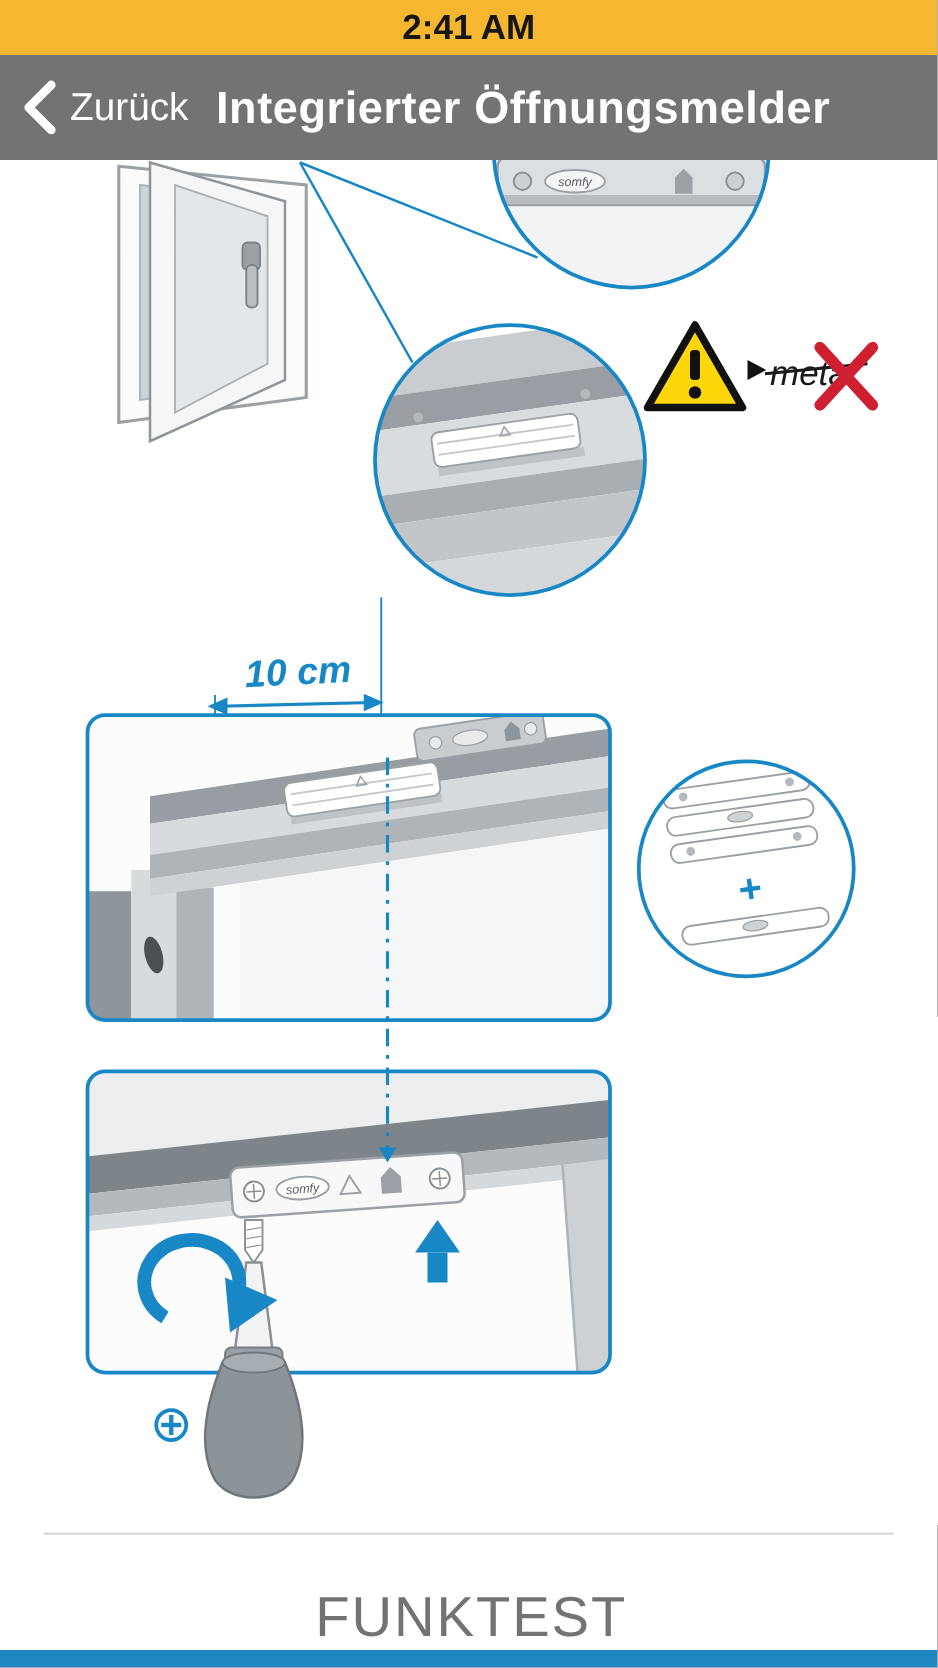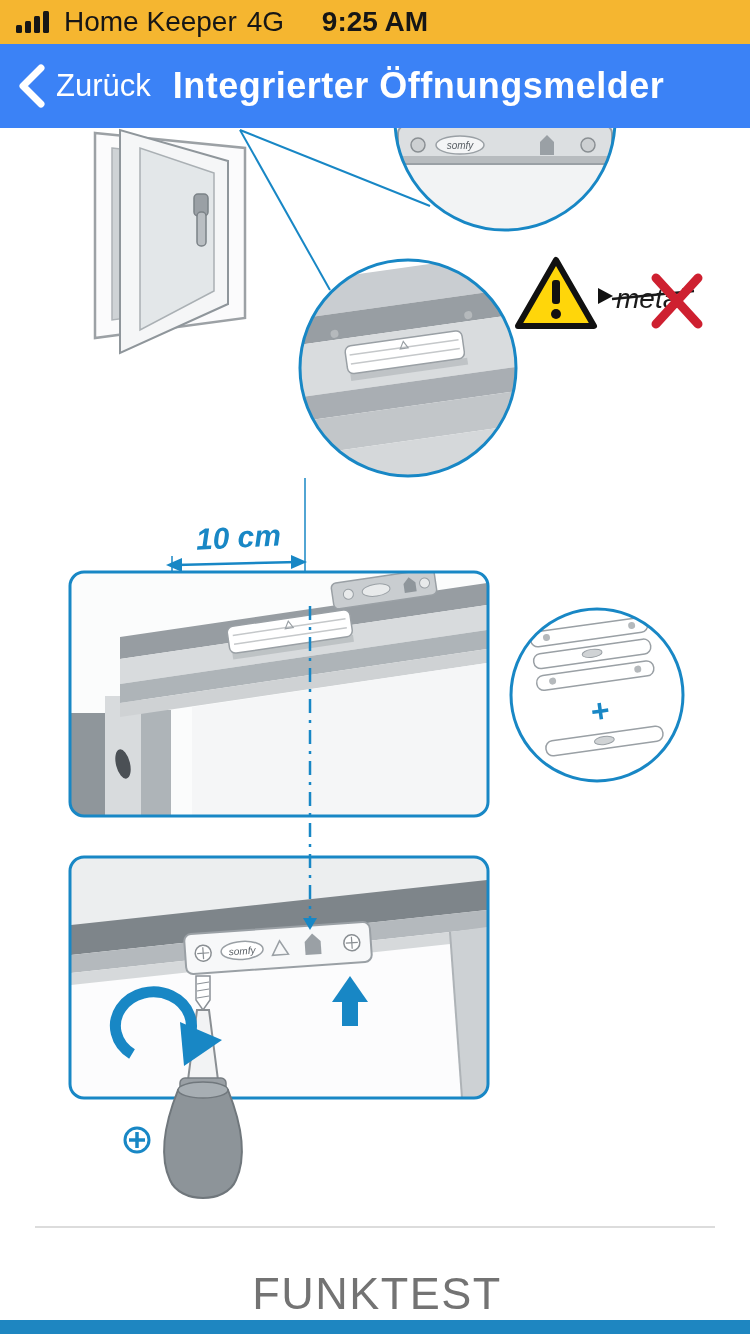--- a/index.html
+++ b/index.html
@@ -10,21 +10,21 @@
   
   .status-bar{
     position:absolute;top:0;left:0;width:750px;height:44px;background:#F5B630;
     display:flex;align-items:center;justify-content:space-between;
     padding:0 16px;box-sizing:border-box;color:#161616;font-size:28px;
   }
   .sb-left,.sb-right{display:flex;align-items:center;gap:10px;}
   .sb-time{font-weight:700;position:absolute;left:50%;transform:translateX(-50%);}
   
   .nav-bar{
-    position:absolute;top:44px;left:0;width:750px;height:84px;background:#3b82f6;
+    position:absolute;top:44px;left:0;width:750px;height:84px;background:#737373;
     display:flex;align-items:center;color:#ffffff;
   }
   .back-button{display:flex;align-items:center;gap:8px;cursor:pointer;padding-left:14px;}
   .back-label{font-size:31px;color:#ffffff;}
   .nav-title{font-size:36px;font-weight:700;margin:0 0 0 22px;letter-spacing:.5px;}
   
   .illustration{position:absolute;top:128px;left:0;}
   .divider{position:absolute;top:1226px;left:35px;width:680px;height:2px;background:#dcdcdc;}
   .funktest-heading{
     position:absolute;top:1266px;left:0;width:750px;margin:2px;text-align:center;
@@ -32,31 +32,21 @@
   }
   .bottom-bar{position:absolute;top:1320px;left:0;width:750px;height:14px;background:#1E86C1;}
   svg text{font-family:"Liberation Sans",sans-serif;}
 </style>
 </head>
 <body>
 
 <div class="screen">
 
   <div class="status-bar">
-    <div class="sb-left">
-      <svg width="38" height="26" viewBox="0 0 38 26">
-        <rect x="0" y="16" width="6" height="8" rx="1.5" fill="#161616"></rect>
-        <rect x="9" y="12" width="6" height="12" rx="1.5" fill="#161616"></rect>
-        <rect x="18" y="7" width="6" height="17" rx="1.5" fill="#161616"></rect>
-        <rect x="27" y="2" width="6" height="22" rx="1.5" fill="#161616"></rect>
-      </svg>
-      <span>Home Keeper</span>
-      <span>4G</span>
-    </div>
-    <span class="sb-time">9:25 AM</span>
+    <span class="sb-time">2:41 AM</span>
   </div>
 
   <div class="nav-bar">
     <div class="back-button">
       <svg width="34" height="56" viewBox="0 0 34 56">
         <polyline points="27,10 9,28 27,46" fill="none" stroke="#ffffff" stroke-width="7" stroke-linecap="round" stroke-linejoin="round"></polyline>
       </svg>
       <span class="back-label">Zurück</span>
     </div>
     <h1 class="nav-title">Integrierter Öffnungsmelder</h1>

